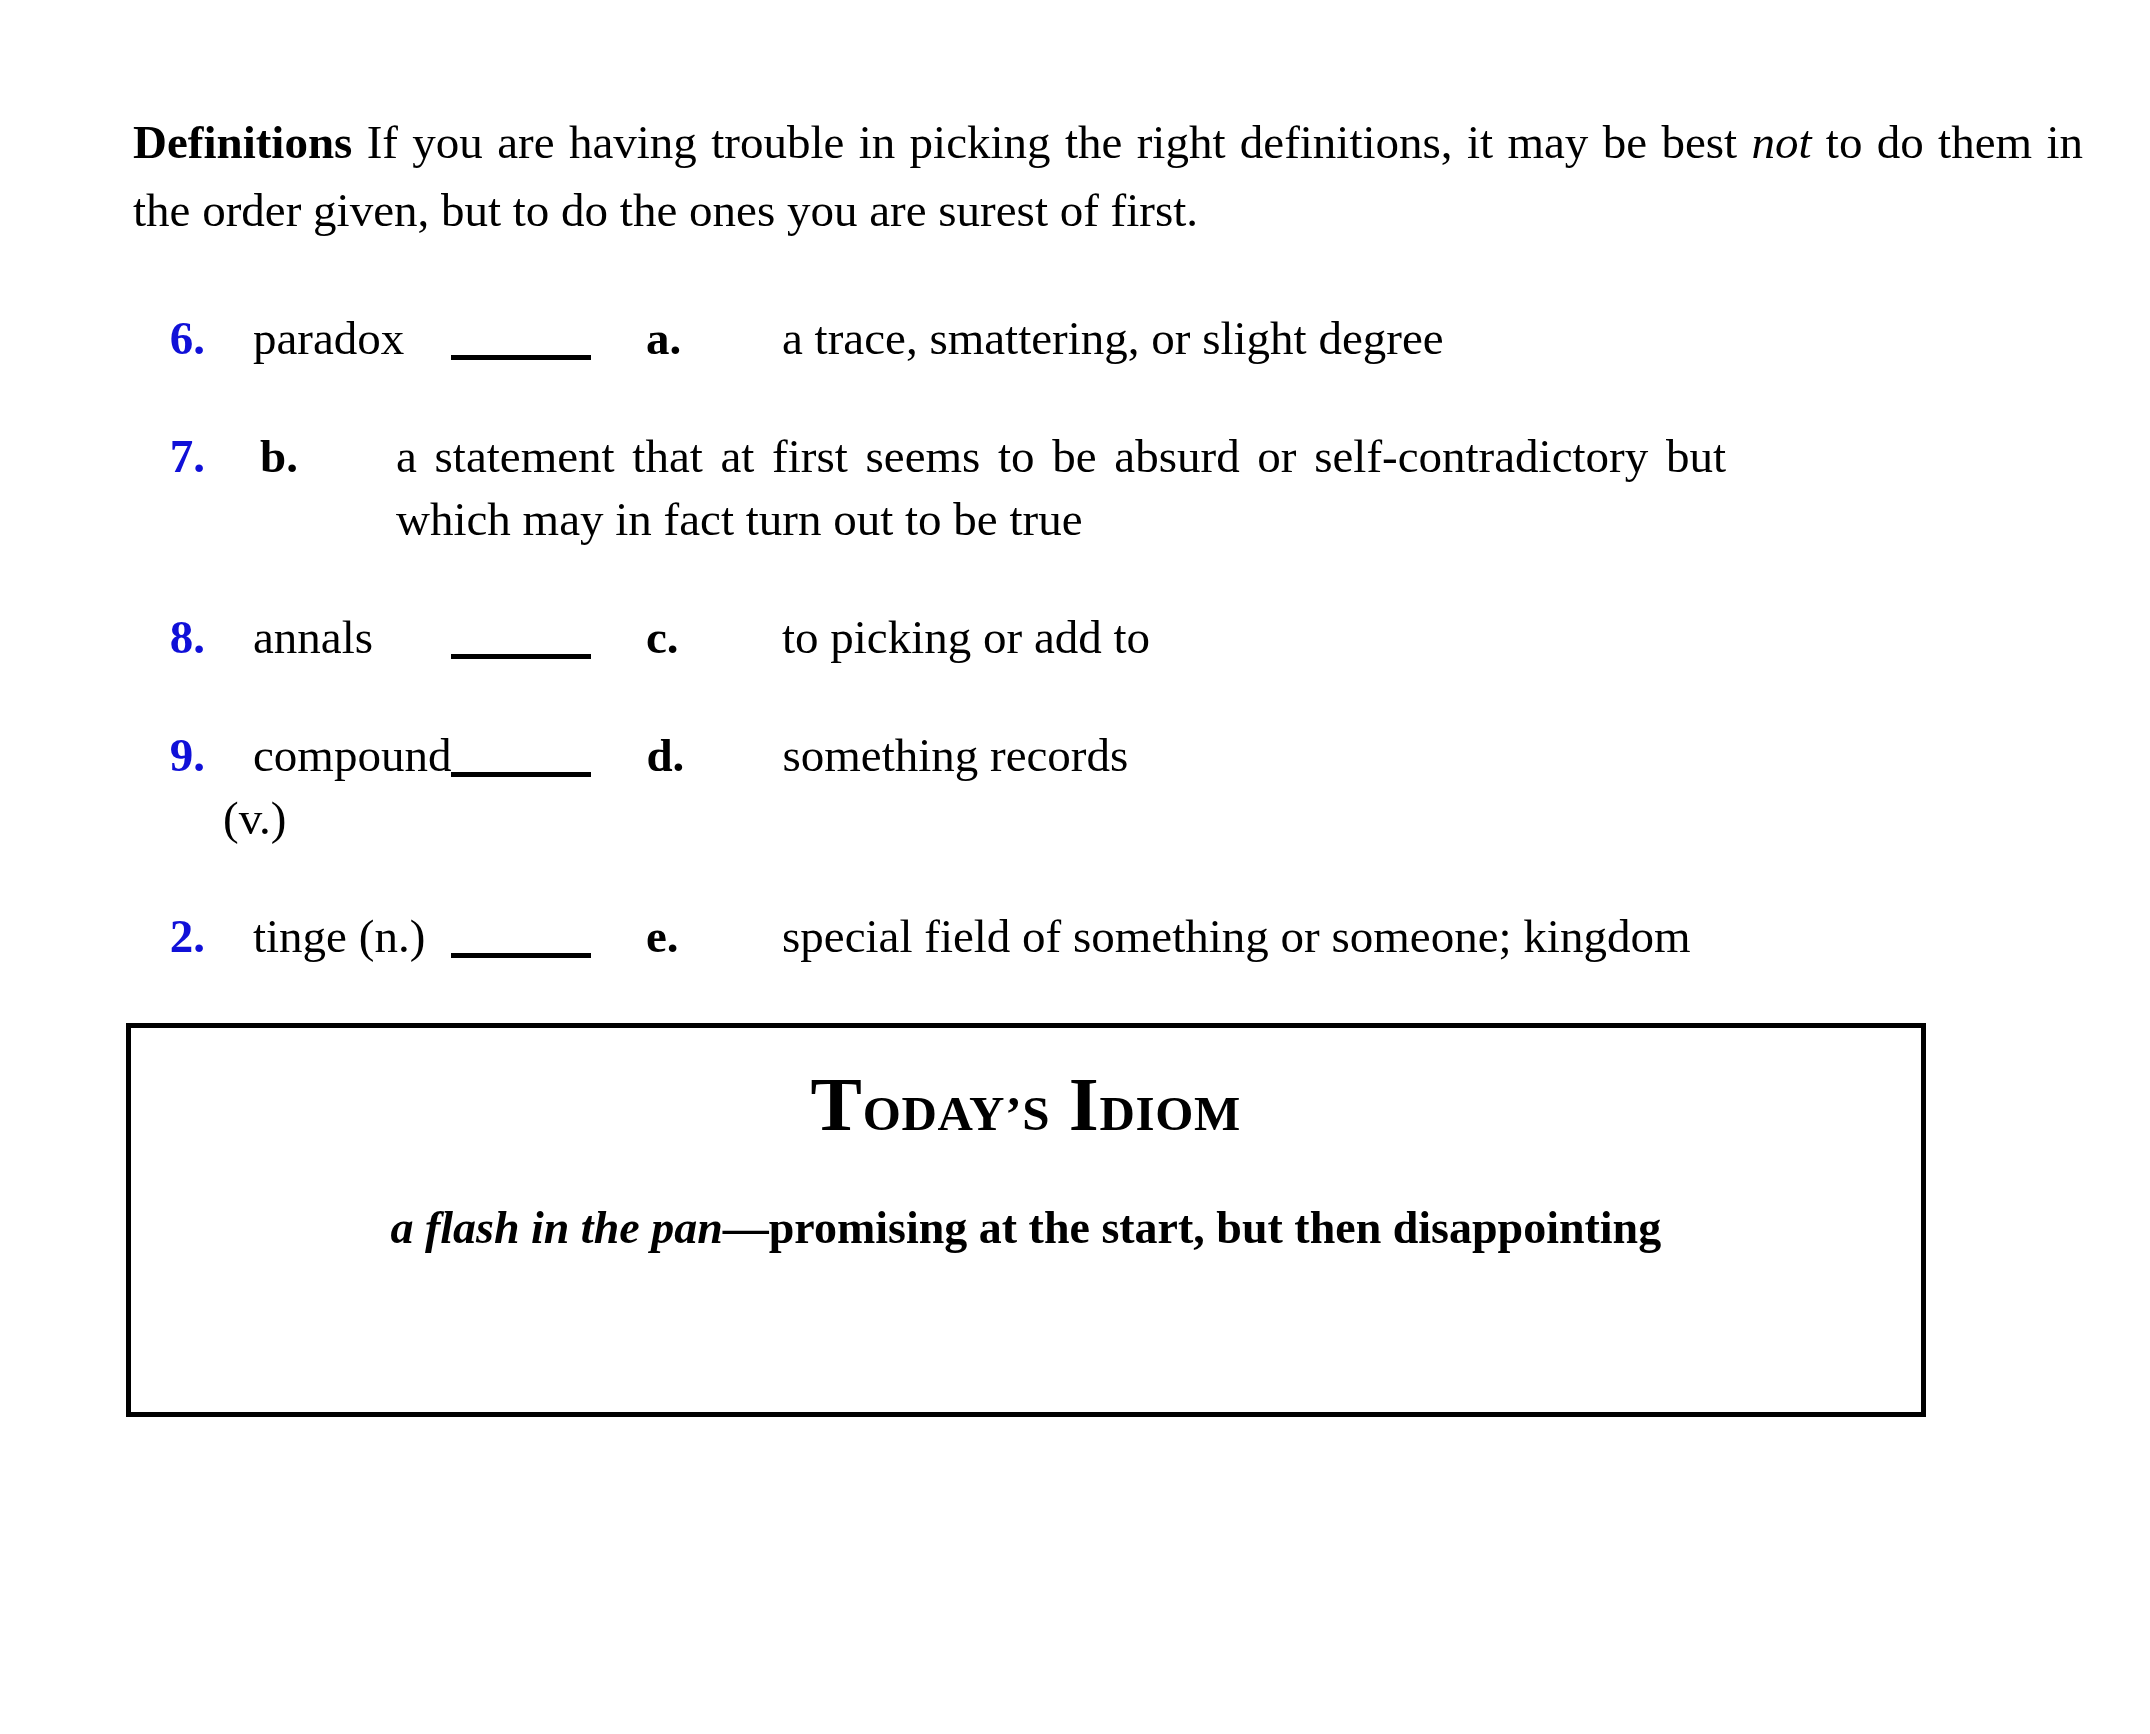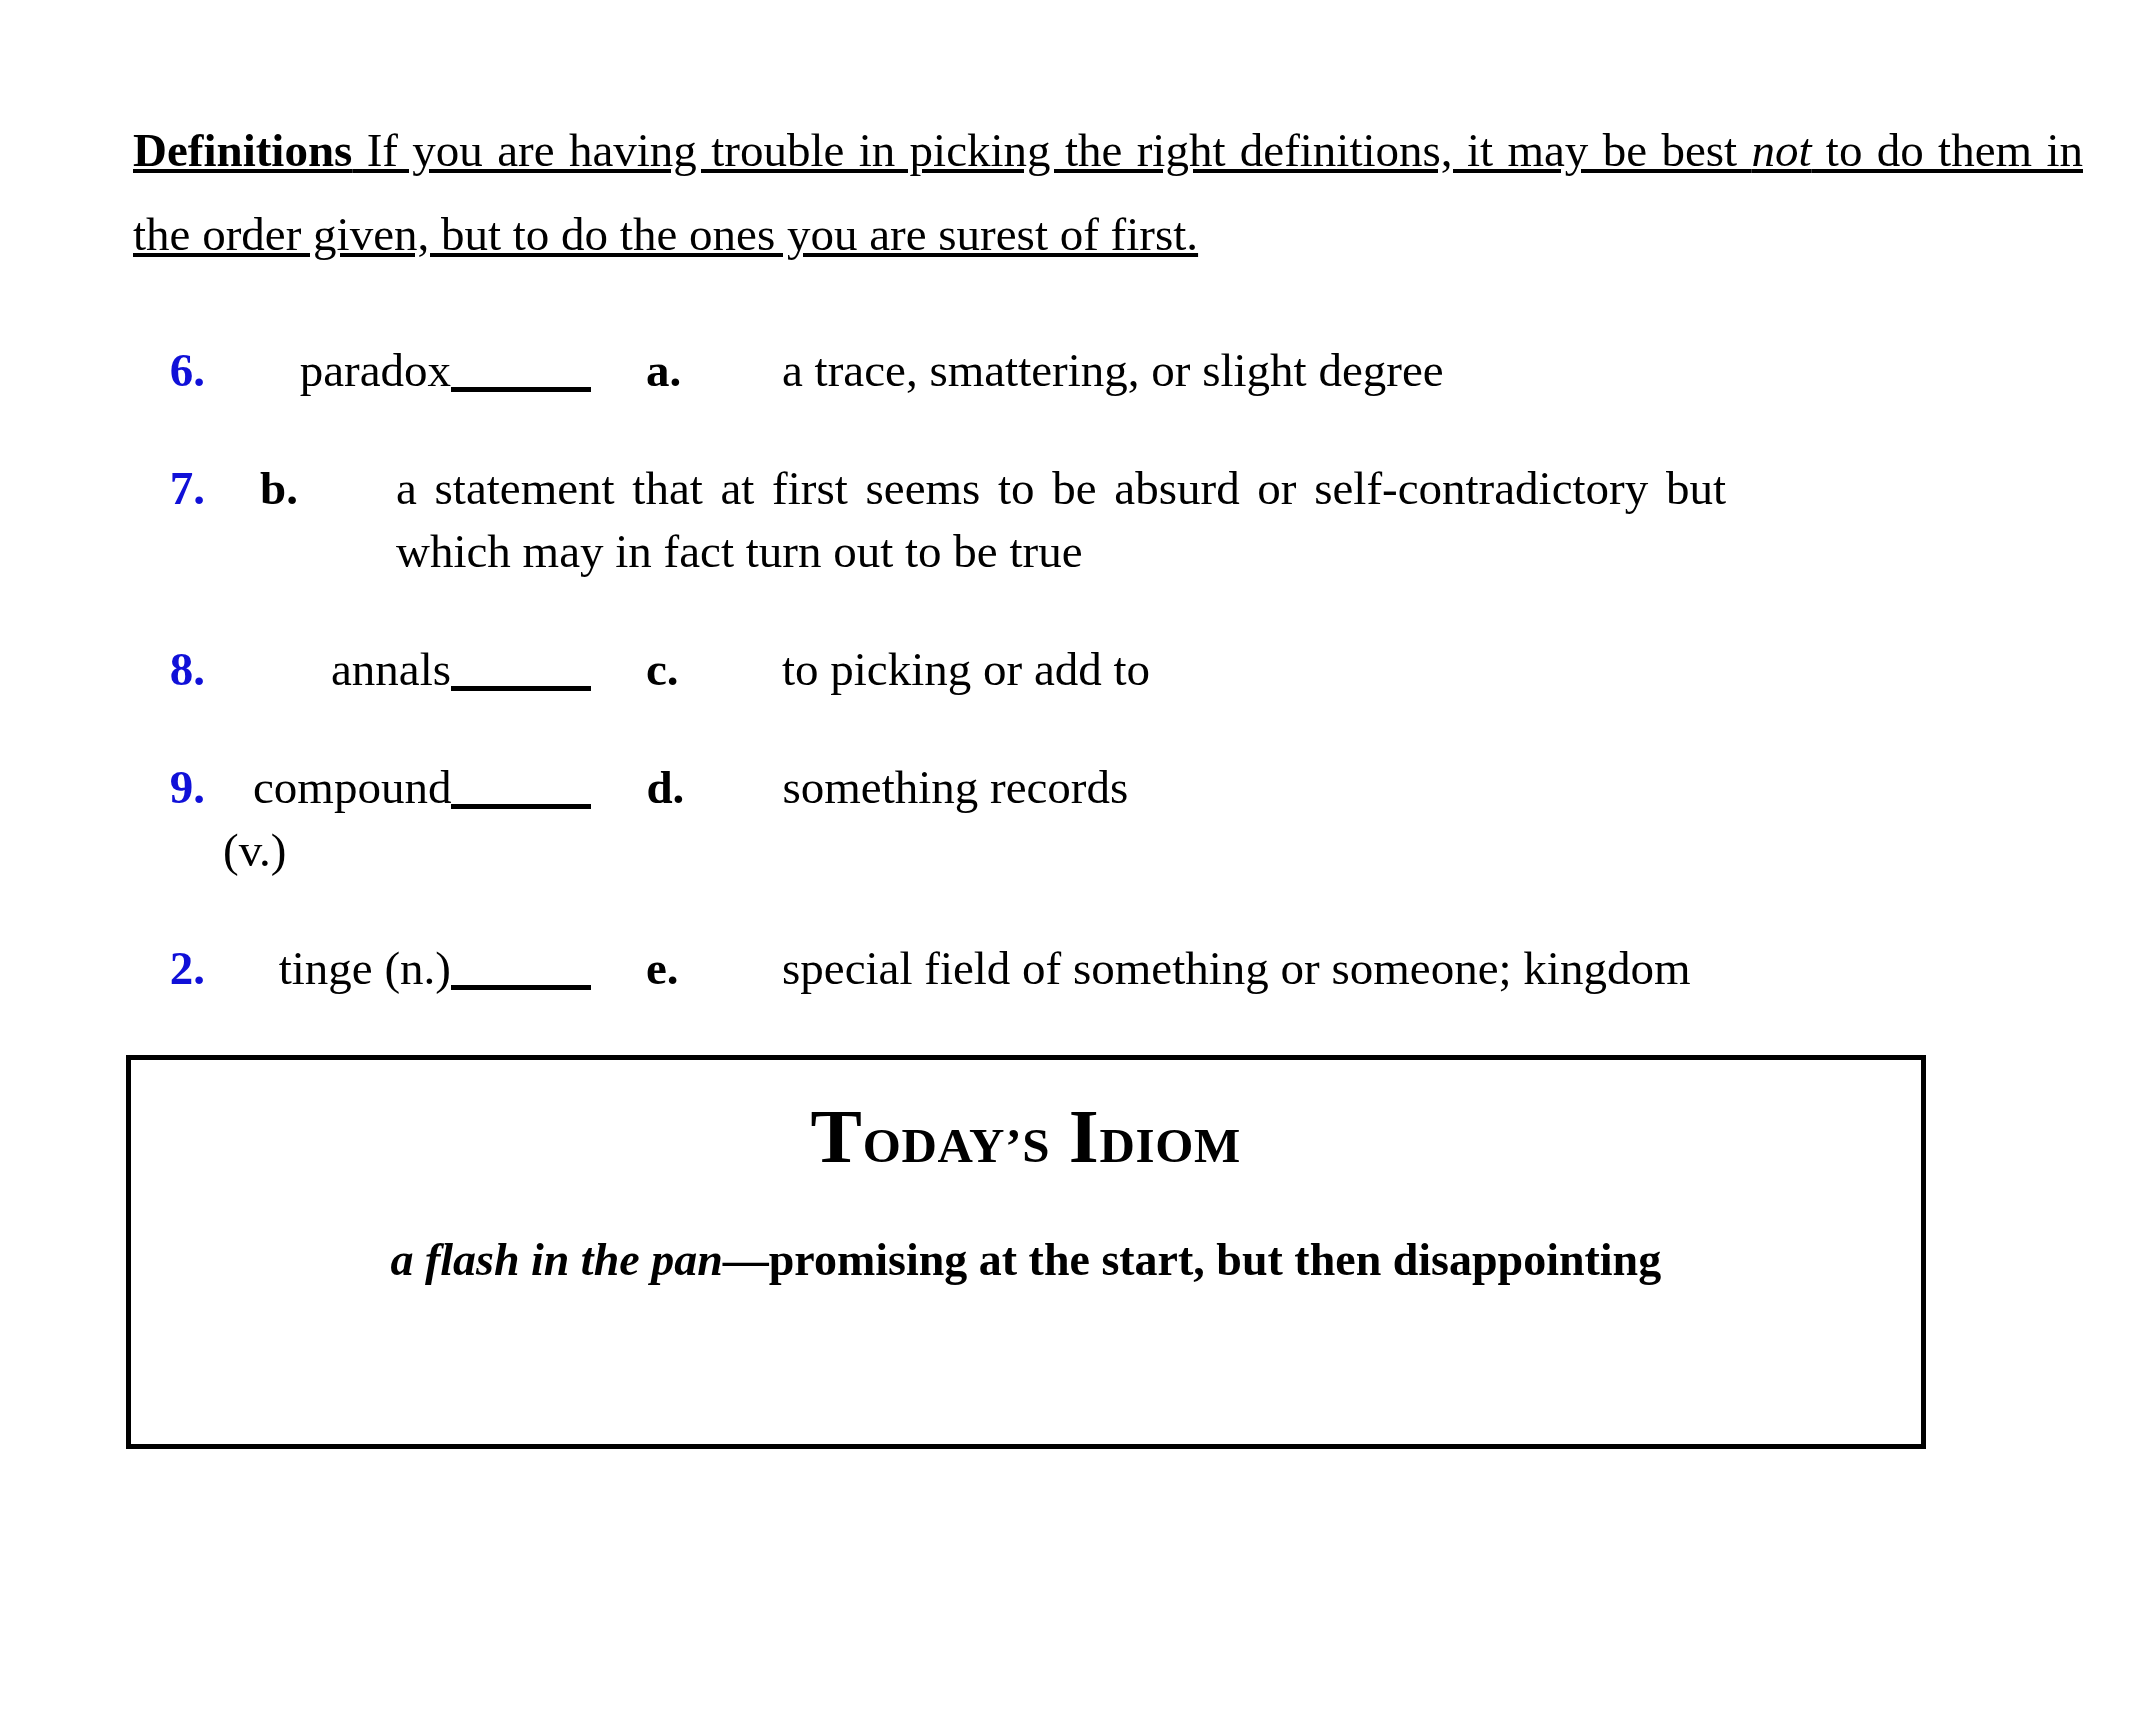--- a/index.html
+++ b/index.html
@@ -10,33 +10,32 @@
     padding-top:108px;
     background:#ffffff;
     color:#000;
     font-family:"Liberation Serif","DejaVu Serif",serif;
   }
   .content{margin-left:133px;width:1950px;}
 
   
   .intro{
     margin:0 0 63px 0;
-    font-size:47px;line-height:84px;
+    font-size:47px;line-height:68px;
     text-align:justify;
-    text-decoration:underline;
   }
   .intro b{font-weight:700;}
   .intro i{font-style:italic;}
 
   
   .match-list{font-size:47px;line-height:63px;}
   .row{display:flex;align-items:baseline;margin-bottom:55px;}
   .num{flex:0 0 72px;text-align:right;font-weight:700;color:#1010d8;}
   .word-cell{flex:0 0 338px;margin-left:48px;white-space:nowrap;}
-  .word{display:inline-block;min-width:198px;text-align:right;}
+  .word{display:inline-block;min-width:198px;}
   .blank{
     display:inline-block;width:140px;height:0;
     border-bottom:5px solid #000;
     position:relative;top:5.7px;
   }
   .note{display:block;margin-left:-30px;white-space:normal;}
   .note:empty{display:none;}
   .letter{flex:0 0 52px;margin-left:55px;font-weight:700;}
   .def{flex:0 0 1330px;margin-left:84px;text-align:justify;hyphens:manual;}
 

